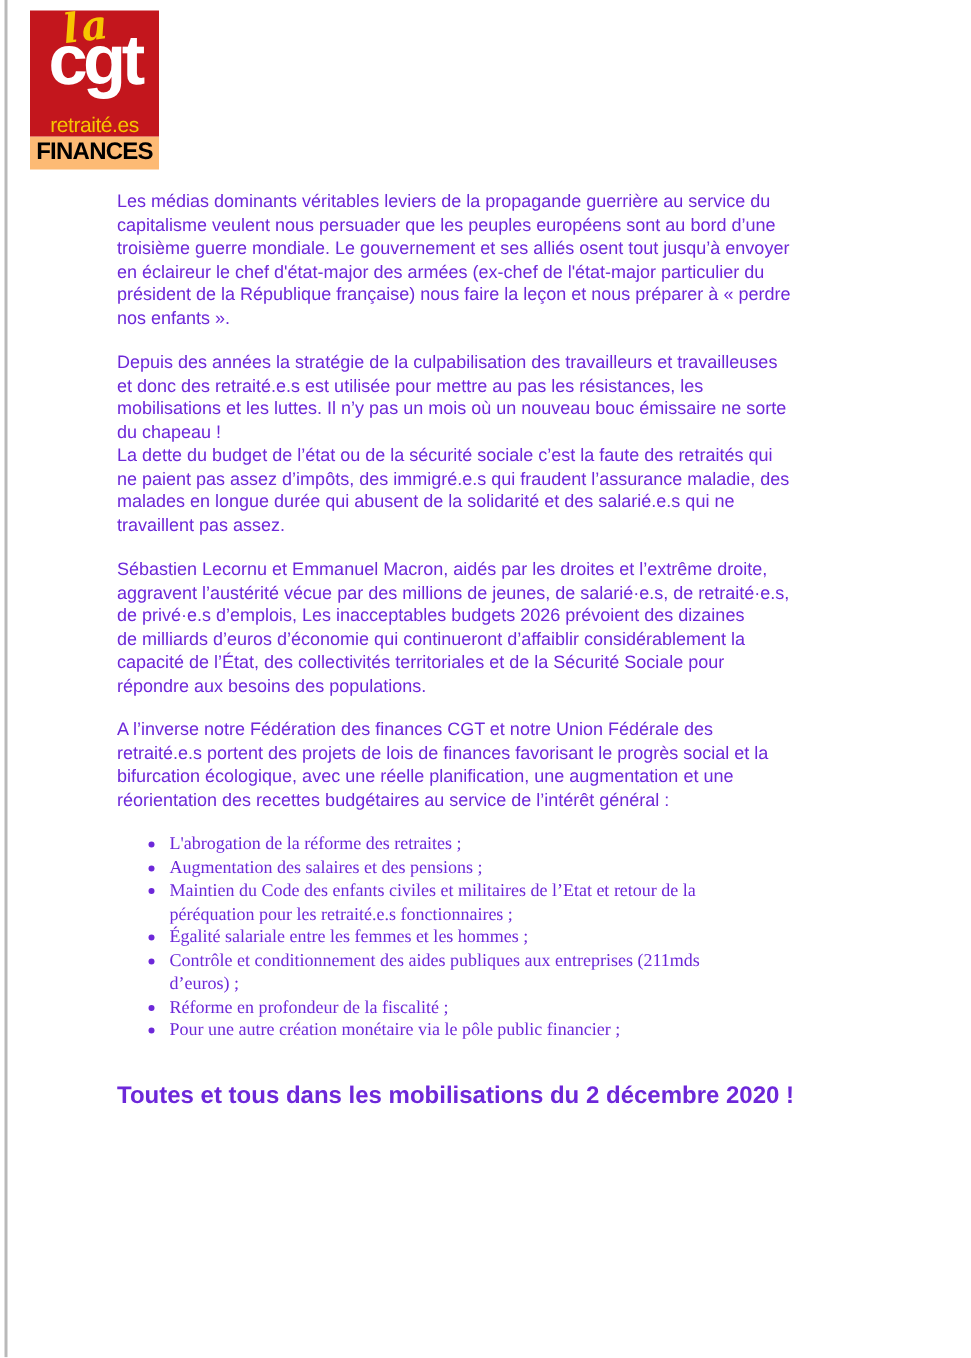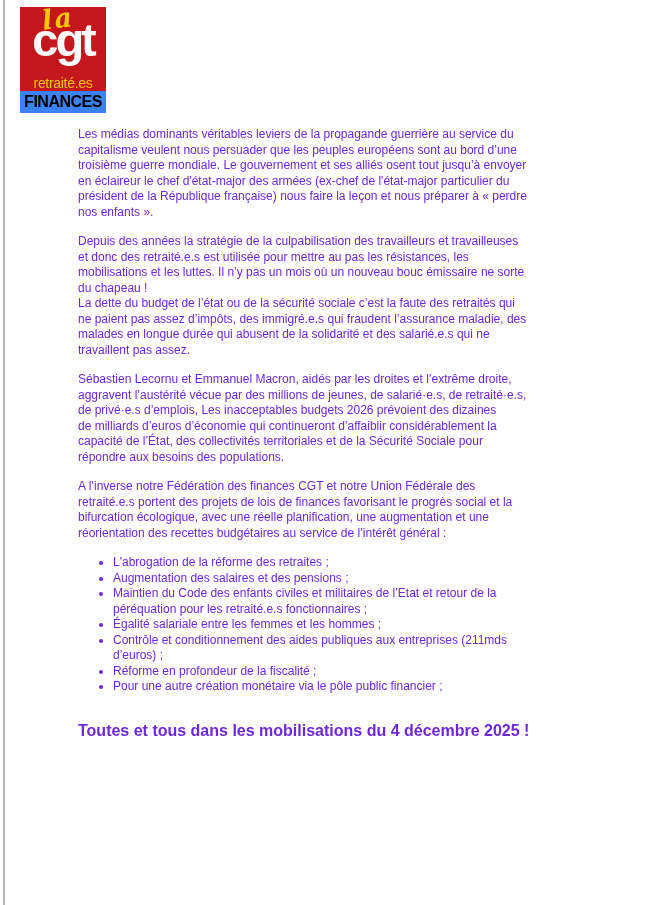--- a/index.html
+++ b/index.html
@@ -59,21 +59,21 @@
     text-align: center;
     font-weight: normal;
     font-size: 14px;
     line-height: 15px;
     color: #f7c600;
     letter-spacing: -0.3px;
     z-index: 3;
   }
   .logo-yellow {
     height: 22px;
-    background: #3b82f6;
+    background: #fdba74;
     text-align: center;
     font-weight: bold;
     font-size: 16px;
     line-height: 22px;
     letter-spacing: -0.5px;
     color: #000000;
   }
   
   .doc-title {
     position: absolute;
@@ -95,20 +95,21 @@
     color: #6d28d9;
   }
   .content p.para {
     margin: 0 0 14px 0;
     white-space: pre-line;
   }
   ul.demands {
     margin: 0 0 26px 0;
     padding-left: 35px;
     list-style: disc;
+    font-family: Liberation Serif, serif;
   }
   ul.demands li {
     white-space: pre-line;
     padding-left: 0;
   }
   .closing-bold {
     margin: 0;
     font-size: 13px;
     font-weight: bold;
     line-height: 16px;
@@ -174,16 +175,16 @@
       <li>Augmentation des salaires et des pensions ;</li>
       <li>Maintien du Code des enfants civiles et militaires de l’Etat et retour de la
 péréquation pour les retraité.e.s fonctionnaires ;</li>
       <li>Égalité salariale entre les femmes et les hommes ;</li>
       <li>Contrôle et conditionnement des aides publiques aux entreprises (211mds
 d’euros) ;</li>
       <li>Réforme en profondeur de la fiscalité ;</li>
       <li>Pour une autre création monétaire via le pôle public financier ;</li>
     </ul>
 
-    <p class="cta">Toutes et tous dans les mobilisations du 4 décembre 2025 !</p>
+    <p class="cta">Toutes et tous dans les mobilisations du 2 décembre 2020 !</p>
   </div>
 
 </div>
 
 </body></html>

